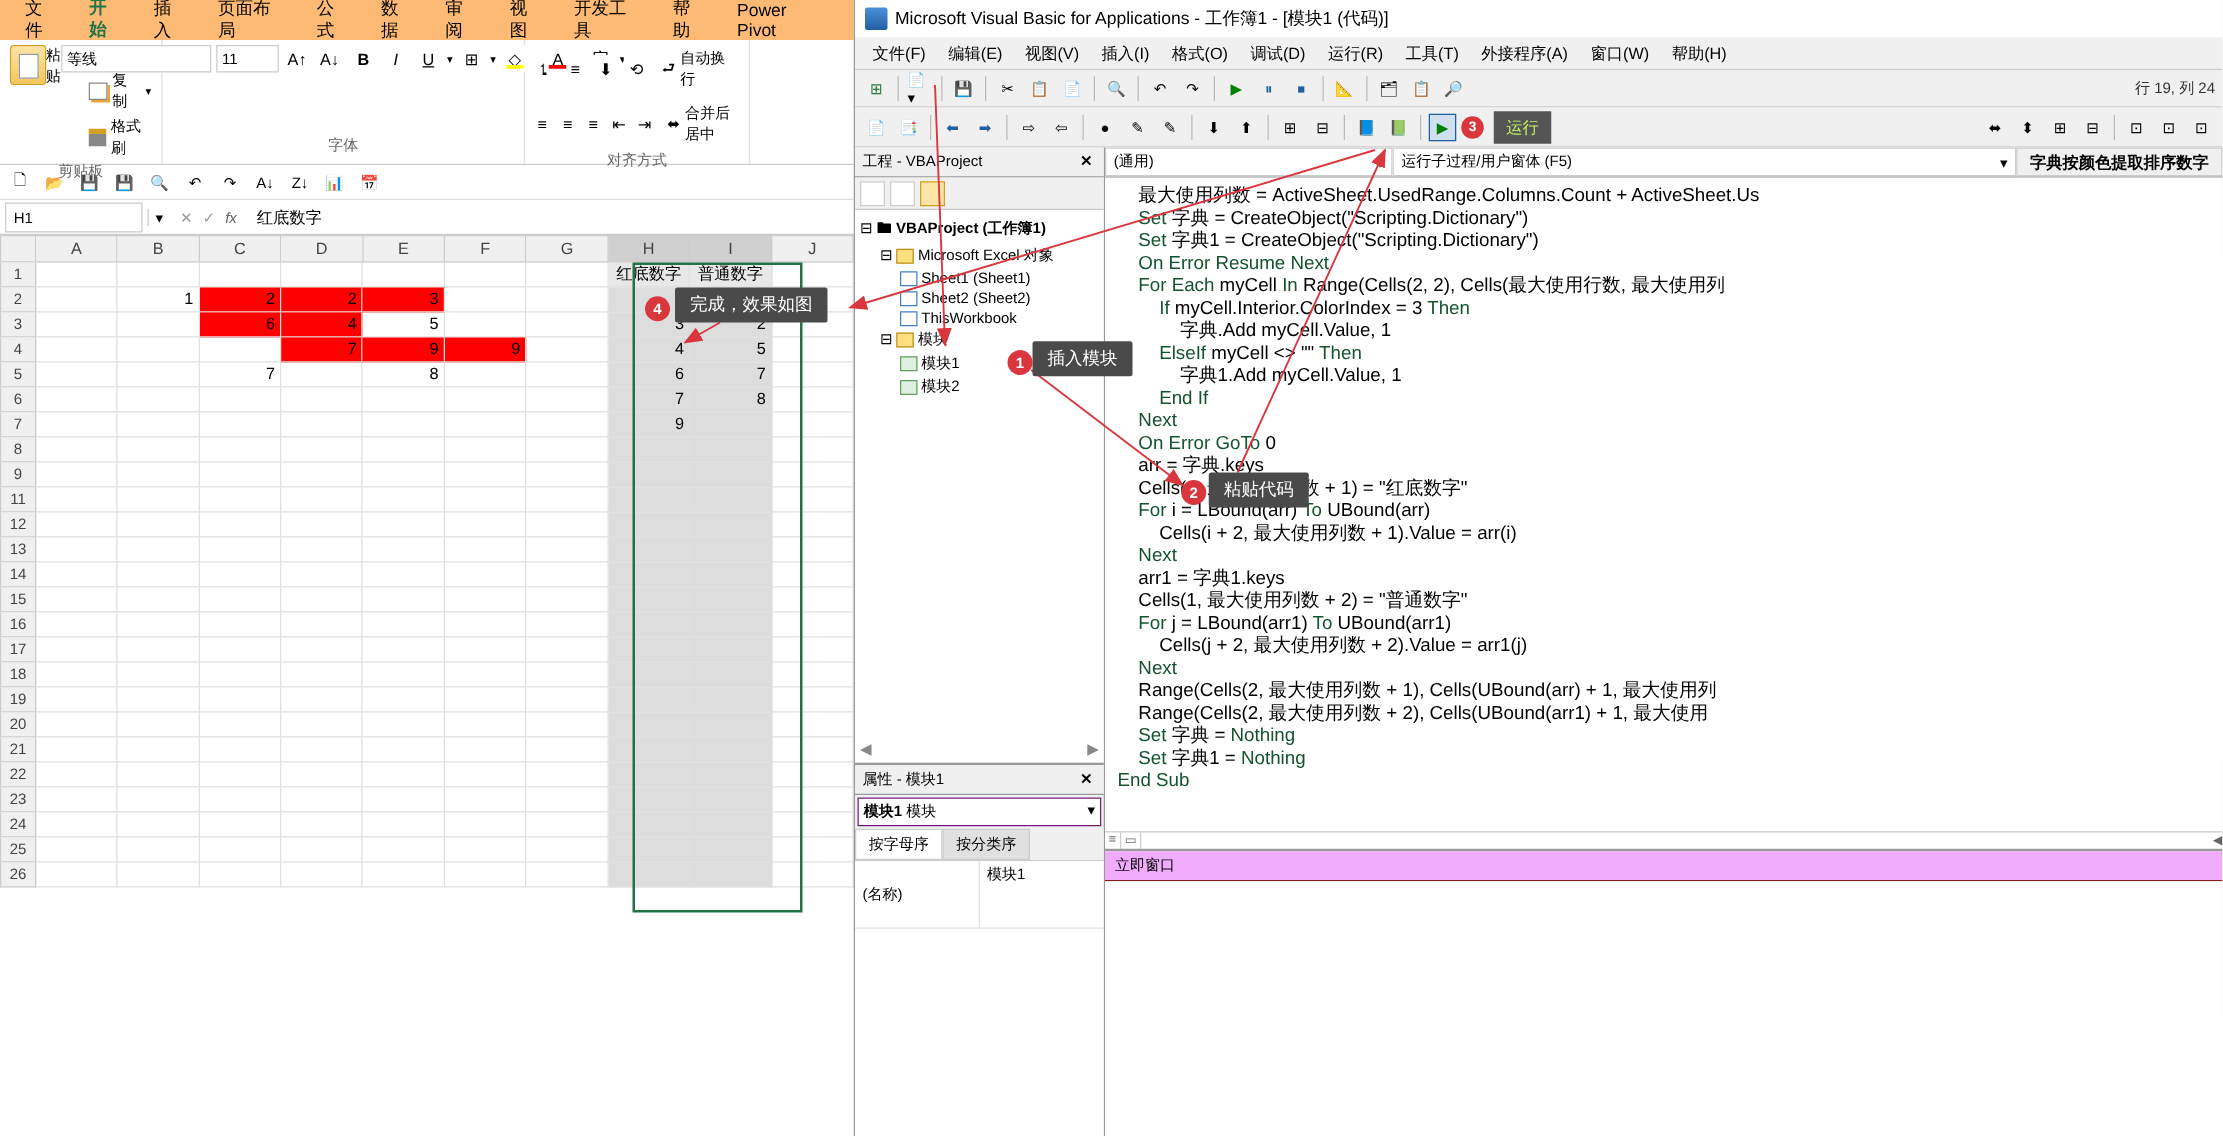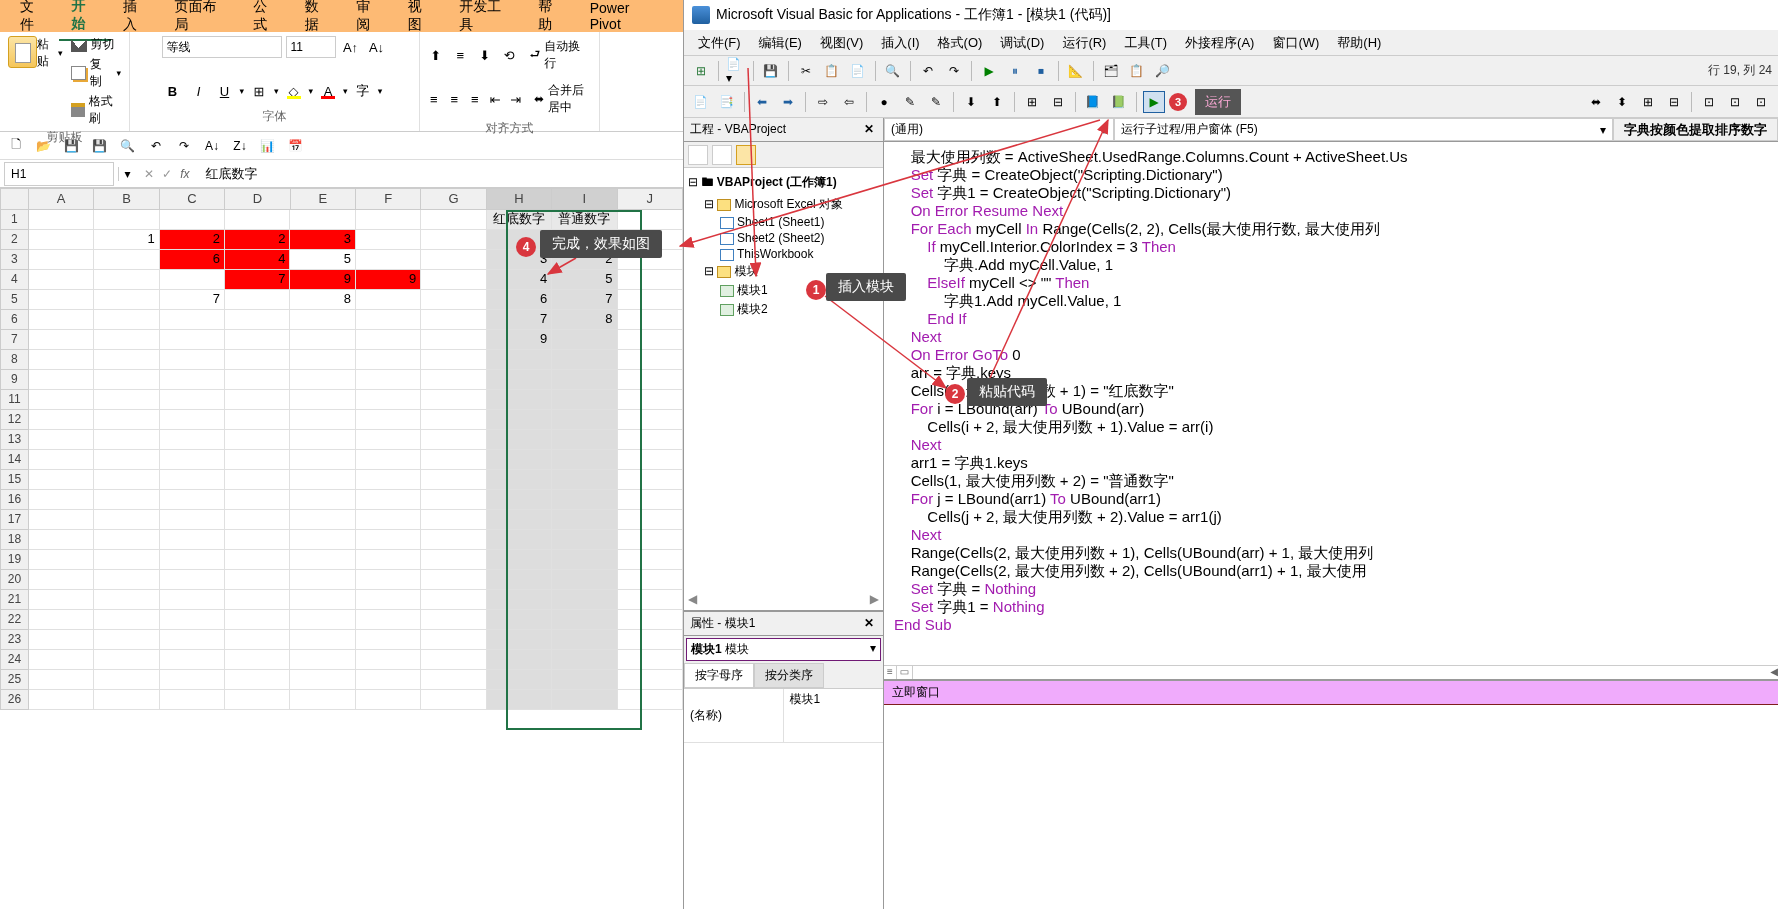--- a/index.html
+++ b/index.html
@@ -65,21 +65,21 @@
 .vbe-ico{width:18px;height:18px;background:linear-gradient(#4a90d9,#2060a0);border-radius:2px;display:inline-block}
 .vbe-menu{height:26px;background:#f0f0f0;display:flex;align-items:center;gap:2px;padding:0 6px;border-bottom:1px solid #ccc}
 .vbe-menu-item{padding:3px 8px;font-size:13px;cursor:pointer}
 .vbe-tb{height:30px;background:#f0f0f0;display:flex;align-items:center;gap:4px;padding:0 6px;border-bottom:1px solid #ccc;font-size:12px}
 .vbe-tb2{height:32px;background:#f0f0f0;display:flex;align-items:center;gap:4px;padding:0 6px;border-bottom:1px solid #ccc}
 .tb-btn{width:22px;height:22px;border:1px solid transparent;display:inline-flex;align-items:center;justify-content:center;cursor:pointer;font-size:12px}
 .tb-sep{width:1px;height:20px;background:#bbb;margin:0 2px}
 .play-btn{color:#008000}
 .badge{width:18px;height:18px;border-radius:50%;color:#fff;display:inline-flex;align-items:center;justify-content:center;font-size:11px;font-weight:bold}
 .badge.r{background:#d9363e}
-.run-lbl{background:#555;color:#f9a8d4;padding:4px 10px;font-size:13px;margin-left:4px}
+.run-lbl{background:#555;color:#bef264;padding:4px 10px;font-size:13px;margin-left:4px}
 .cursor-pos{margin-left:auto;font-size:12px;color:#333}
 
 .vbe-body{display:flex;height:calc(100% - 118px)}
 .vbe-left{width:200px;display:flex;flex-direction:column;border-right:1px solid #999}
 .proj-title{background:#f0f0f0;padding:3px 6px;font-size:12px;border-bottom:1px solid #999;display:flex;justify-content:space-between;align-items:center}
 .close-x{width:16px;height:16px;font-weight:bold;text-align:center;cursor:pointer}
 .proj-tb{height:26px;background:#f0f0f0;display:flex;align-items:center;gap:4px;padding:0 4px;border-bottom:1px solid #ccc}
 .proj-tb-btn{width:20px;height:20px;border:1px solid #ccc;background:#fff}
 .proj-tb-btn.active{background:#fce5a6;border-color:#d4a020}
 .tree{flex:1;background:#fff;padding:4px;font-size:12px;overflow:auto;position:relative}
@@ -99,21 +99,21 @@
 .prop-k{width:50%;padding:18px 6px;border-right:1px solid #e0e0e0}
 .prop-v{width:50%;padding:2px 6px}
 .prop-module-sel{width:100%;border:1px solid #701a75;padding:2px 4px;font-size:12px;background:#fff}
 
 .code-area{flex:1;display:flex;flex-direction:column;background:#fff}
 .code-dd-row{height:24px;display:flex;border-bottom:1px solid #999}
 .code-dd{flex:1;border:1px solid #ccc;padding:2px 6px;font-size:12px;background:#fff;display:flex;justify-content:space-between;align-items:center}
 .code-dd.narrow{flex:0 0 230px}
 .code-proc-lbl{flex:0 0 auto;border:1px solid #ccc;padding:2px 10px;font-size:13px;background:#f0f0f0;font-weight:bold}
 .code-text{flex:1;padding:6px 10px;font-family:"NSimSun","SimSun",monospace;font-size:15px;line-height:18px;white-space:pre;overflow:auto;position:relative}
-.kw{color:#a21caf}
+.kw{color:#14532d}
 .immediate{height:230px;border-top:2px solid #999;display:flex;flex-direction:column}
 .imm-title{background:#f0abfc;padding:3px 8px;font-size:12px;border-bottom:1px solid #7f1d1d}
 .imm-body{flex:1;background:#fff}
 
 
 .anno-tip{position:absolute;background:#4a4a4a;color:#fff;padding:5px 12px;font-size:14px;border-radius:2px;white-space:nowrap;z-index:50}
 .anno-badge{position:absolute;width:20px;height:20px;border-radius:50%;background:#d9363e;color:#fff;font-size:12px;font-weight:bold;display:flex;align-items:center;justify-content:center;z-index:51}
 svg.overlay{position:absolute;top:0;left:0;pointer-events:none;z-index:40}
 </style>
 </head>
@@ -155,21 +155,21 @@
           <div class="clip-mini-item">
               <span class="mini-icon brush-ico"></span>
               <span>格式刷</span>
             </div>
         </div>
       </div>
       <div class="ribbon-group-label">剪贴板</div>
     </div>
 
     <div class="ribbon-group font-group">
-      <div style="display:flex;flex-direction:column;gap:22px">
+      <div style="display:flex;flex-direction:row;gap:5px">
         <div class="font-row">
           <input class="font-sel" value="等线" style="">
           <input class="size-sel" value="11" style="">
           <button class="btn-sm">A↑</button>
           <button class="btn-sm">A↓</button>
         </div>
         <div class="font-row">
           <button class="btn-sm" style="font-weight:bold">B</button>
           <button class="btn-sm" style="font-style:italic">I</button>
           <button class="btn-sm" style="text-decoration:underline">U</button>

